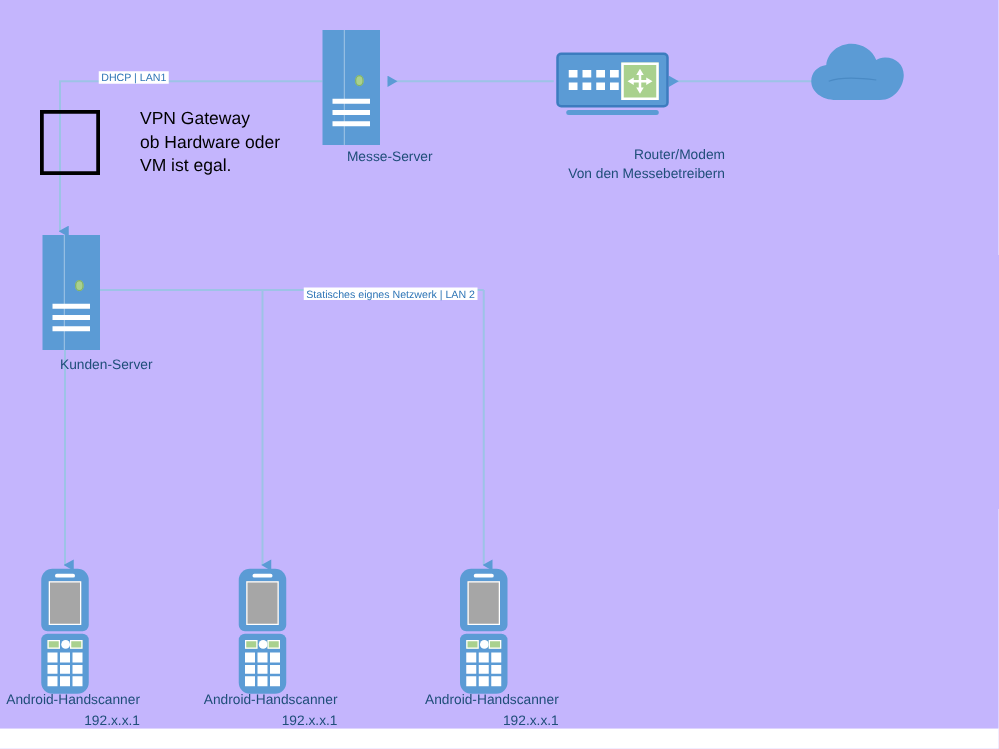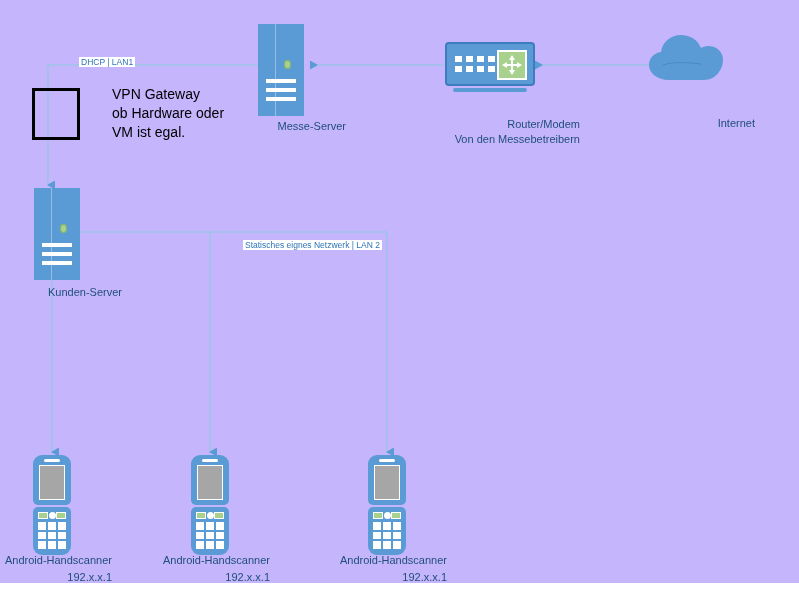--- a/index.html
+++ b/index.html
@@ -231,29 +231,28 @@
 
     <path d="M52,275 L52,452" fill="none" stroke="#9DC3E6" stroke-width="1.6" marker-end="url(#arrD)"></path>
 
     <path d="M210,232 L210,452" fill="none" stroke="#9DC3E6" stroke-width="1.6" marker-end="url(#arrD)"></path>
 
     <path d="M387,232 L387,452" fill="none" stroke="#9DC3E6" stroke-width="1.6" marker-end="url(#arrD)"></path>
   </svg>
 
   <div class="wire-label" style="left:79px; top:57px;">DHCP | LAN1</div>
 
-  <div class="wire-label" style="left:243px; top:240px;">Statisches eignes Netzwerk | LAN 2</div>
+  <div class="wire-label" style="left:243px; top:230px;">Statisches eignes Netzwerk | LAN 2</div>
 
   <svg class="cloud" style="left:645px; top:32px; width:80px; height:52px;" viewBox="0 0 80 52" xmlns="http://www.w3.org/2000/svg">
     <path d="M24,48 C12,48 4,41 4,33 C4,26 9,21 16,20 C17,10 26,3 36,3
              C45,3 53,8 56,16 C58,15 60,14 63,14 C72,14 78,20 78,28
              C78,37 71,48 59,48 Z" fill="#5B9BD5"></path>
     <path d="M18,33 C26,30 40,30 56,32" fill="none" stroke="#4A8AC4" stroke-width="1"></path>
   </svg>
-  <div class="node-label" style="left:615px; top:116px; width:140px;">Internet</div>
 
   <div class="router-wrap" style="left:445px; top:42px; width:90px; height:52px;">
     <div class="router-body">
       <div class="router-dots">
         <i></i>
           <i></i>
           <i></i>
           <i></i>
         <i></i>
           <i></i>

